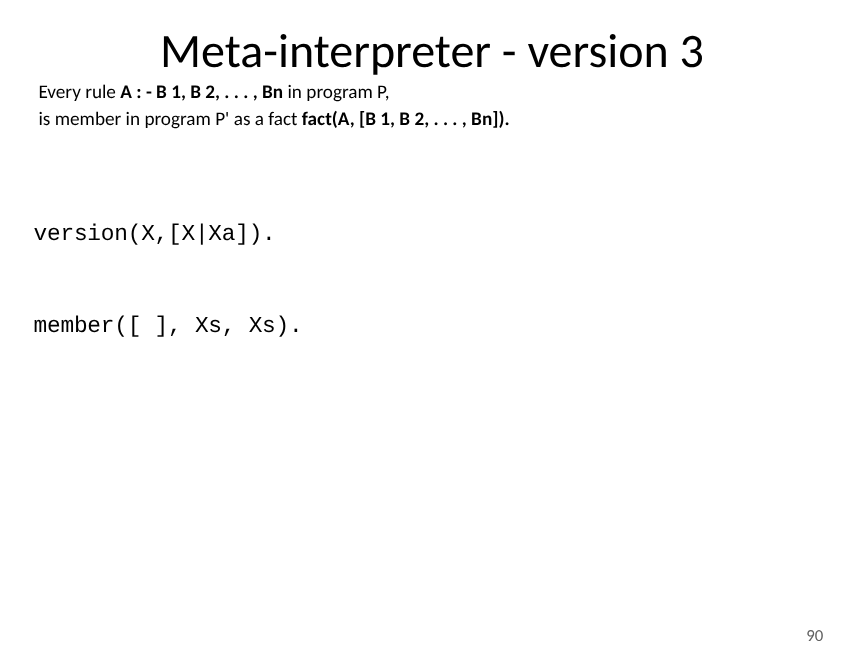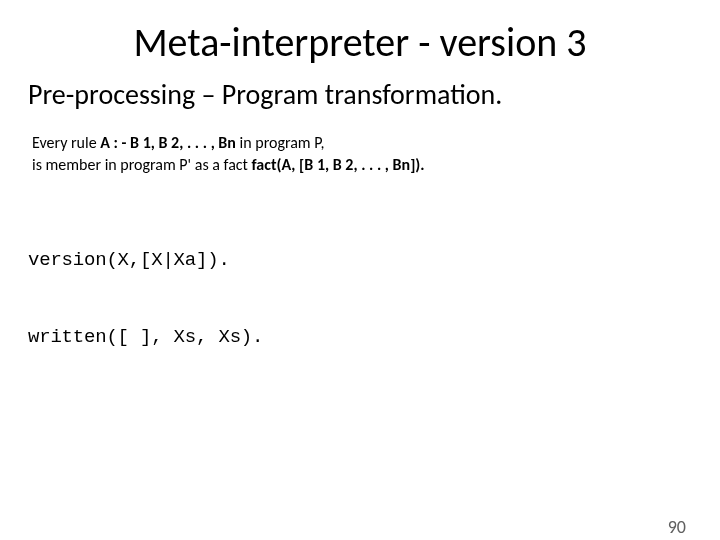--- a/index.html
+++ b/index.html
@@ -16,21 +16,21 @@
     position: relative;
     width: 720px;
     height: 540px;
     box-sizing: border-box;
   }
   .title {
     text-align: center;
     font-size: 40px;
     font-weight: 400;
     margin-top: 18px;
-    margin-bottom: 10px;
+    margin-bottom: 0;
   }
   .subtitle {
     font-size: 28px;
     font-weight: 400;
     margin-left: 28px;
     margin-bottom: 20px;
   }
   .desc {
     font-size: 16px;
     line-height: 1.35;
@@ -44,45 +44,44 @@
     white-space: pre;
   }
   .mono {
     font-family: "Courier New", Courier, monospace;
     letter-spacing: -0.2px;
   }
   .page-num {
     position: absolute;
     bottom: 20px;
     right: 34px;
-    font-size: 18px;
+    font-size: 14px;
     color: #606060;
   }
 </style>
 </head>
 <body>
 
 <div class="slide">
 
   <div class="title">Meta-interpreter - version 3</div>
 
-  <div class="subtitle">Pre-processing – Program transformation.</div>
 
   <div class="desc">
     <div>
       <span>Every rule </span><b>A : - B 1, B 2, . . . , Bn </b><span>in program P,</span>
     </div>
     <div>
       <span>is member in program P' as a fact </span><b>fact(A, [B 1, B 2, . . . , Bn]).</b>
     </div>
   </div>
 
   <div class="code-block">
     <div class="mono">version(X,[X|Xa]).</div>
-    <div class="mono">written([ ], Xs, Xs).</div>
+    <div class="mono">member([ ], Xs, Xs).</div>
     
     
     
   </div>
 
   <div class="page-num">90</div>
 
 </div>
 
 </body></html>

